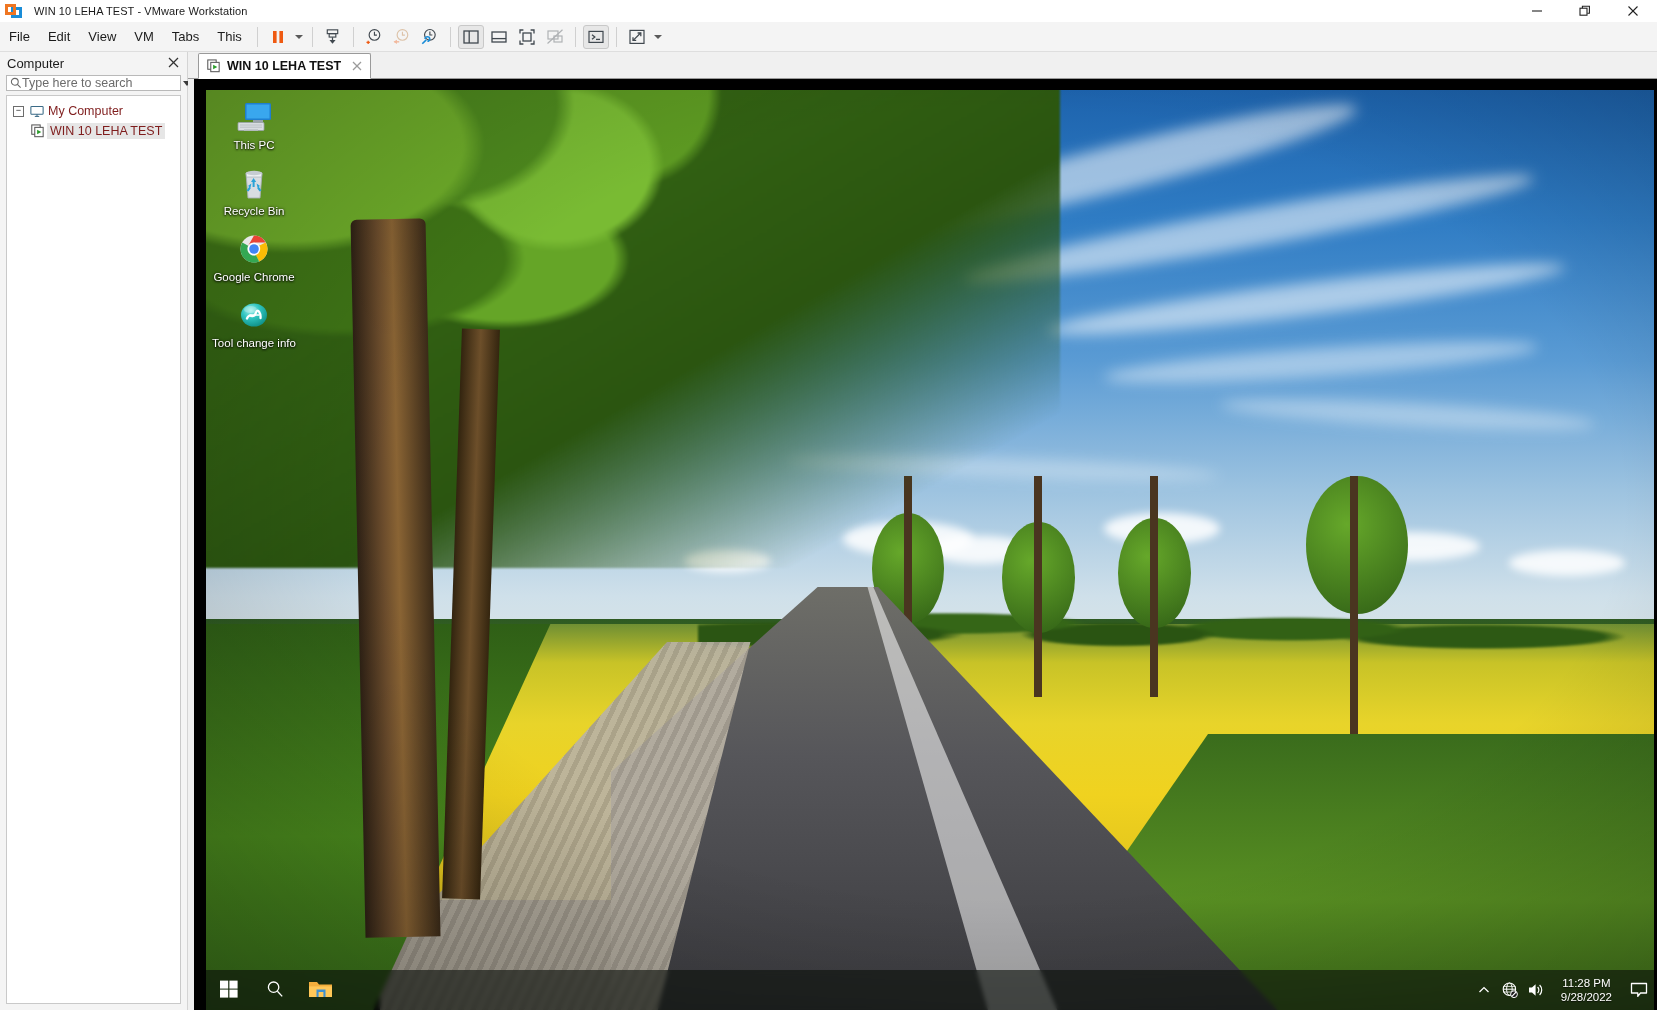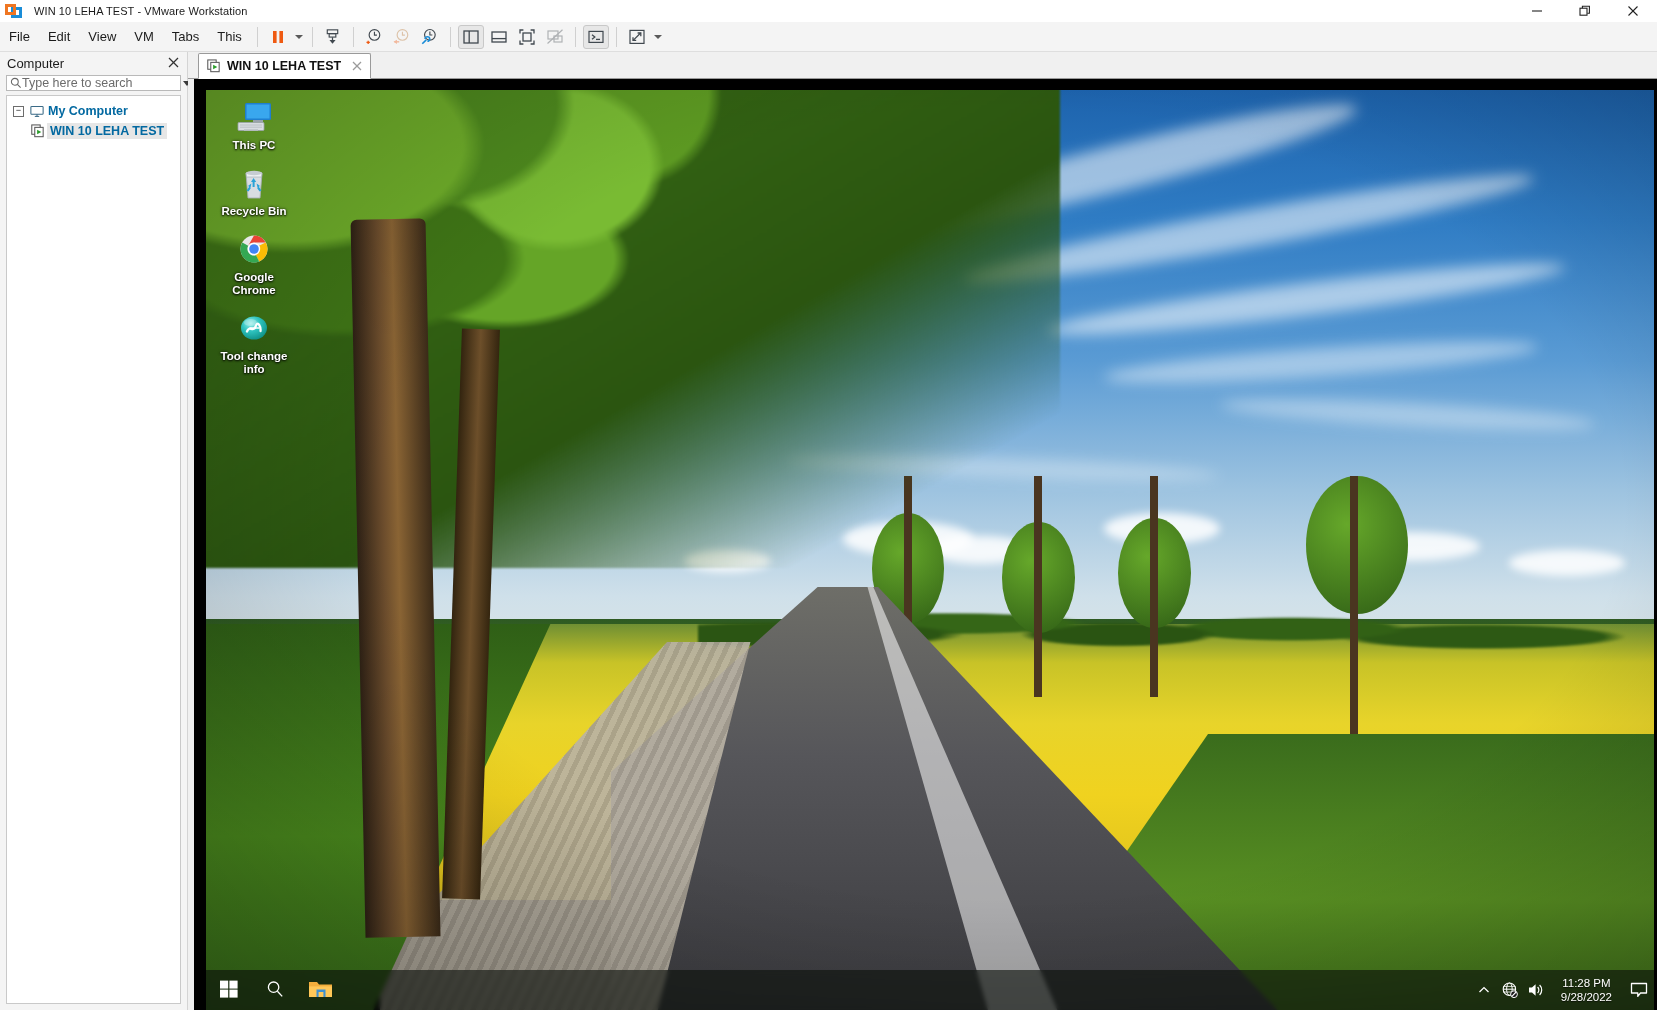--- a/index.html
+++ b/index.html
@@ -86,21 +86,21 @@
     flex:1; background:#fff; border:1px solid #c9c9c9; margin:0 6px 6px 6px; padding:5px 0 0 0;
     overflow:hidden;
   }
   .tree-row { display:flex; align-items:center; height:20px; padding-left:6px; cursor:default; }
   .expander {
     width:11px; height:11px; border:1px solid #6d6d6d; background:#fff; margin-right:4px;
     display:flex; align-items:center; justify-content:center; font-size:9px; line-height:1;
     color:#111; font-family:"Liberation Mono", monospace;
   }
   .tree-row .ticon { width:17px; display:flex; align-items:center; justify-content:center; }
-  .tree-label { font-size:12.5px; color:#0369a1; padding:1px 3px;font-weight:bold; }
+  .tree-label { font-size:12.5px; color:#7f1d1d; padding:1px 3px; }
   .tree-row.child { padding-left:23px; }
   .tree-label.selected { background:#e6e6e6; }
 
   
   #vmpane { flex:1; display:flex; flex-direction:column; background:#f0f0f0; }
   #tabstrip {
     height:27px; background:#f0f0f0; display:flex; align-items:flex-end; padding-left:10px;
     border-bottom:1px solid #9a9a9a;
   }
   #vm-tab {
@@ -212,21 +212,21 @@
   .vignette {
     position:absolute; inset:0;
     background:radial-gradient(ellipse at 55% 45%, rgba(0,0,0,0) 55%, rgba(0,0,0,.28) 100%);
     pointer-events:none;
   }
 
   
   #desktop-icons { position:absolute; left:6px; top:6px; width:90px; }
   .dicon {
     width:84px; margin-bottom:9px; display:flex; flex-direction:column; align-items:center;
-    cursor:default; padding:2px 0 1px 0;font-weight:bold;
+    cursor:default; padding:2px 0 1px 0;
   }
   .dicon .glyph { width:42px; height:40px; position:relative; margin-bottom:1px; }
   .dicon .dlabel {
     font-size:11.5px; color:#fff; text-align:center; line-height:13px;
     text-shadow:0 1px 2px rgba(0,0,0,.9), 0 0 3px rgba(0,0,0,.8);
     font-family:"Liberation Sans", sans-serif;
   }
 
   
   #taskbar {

